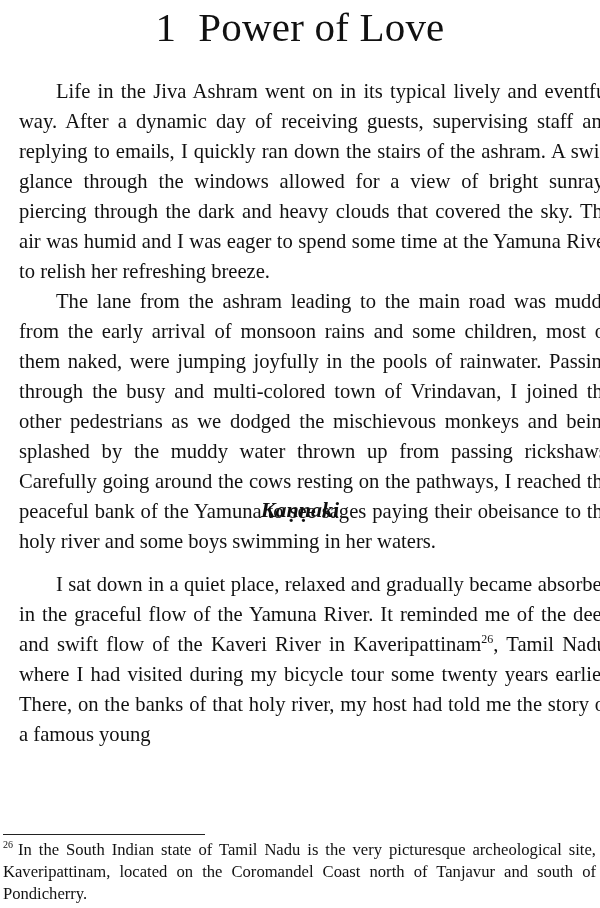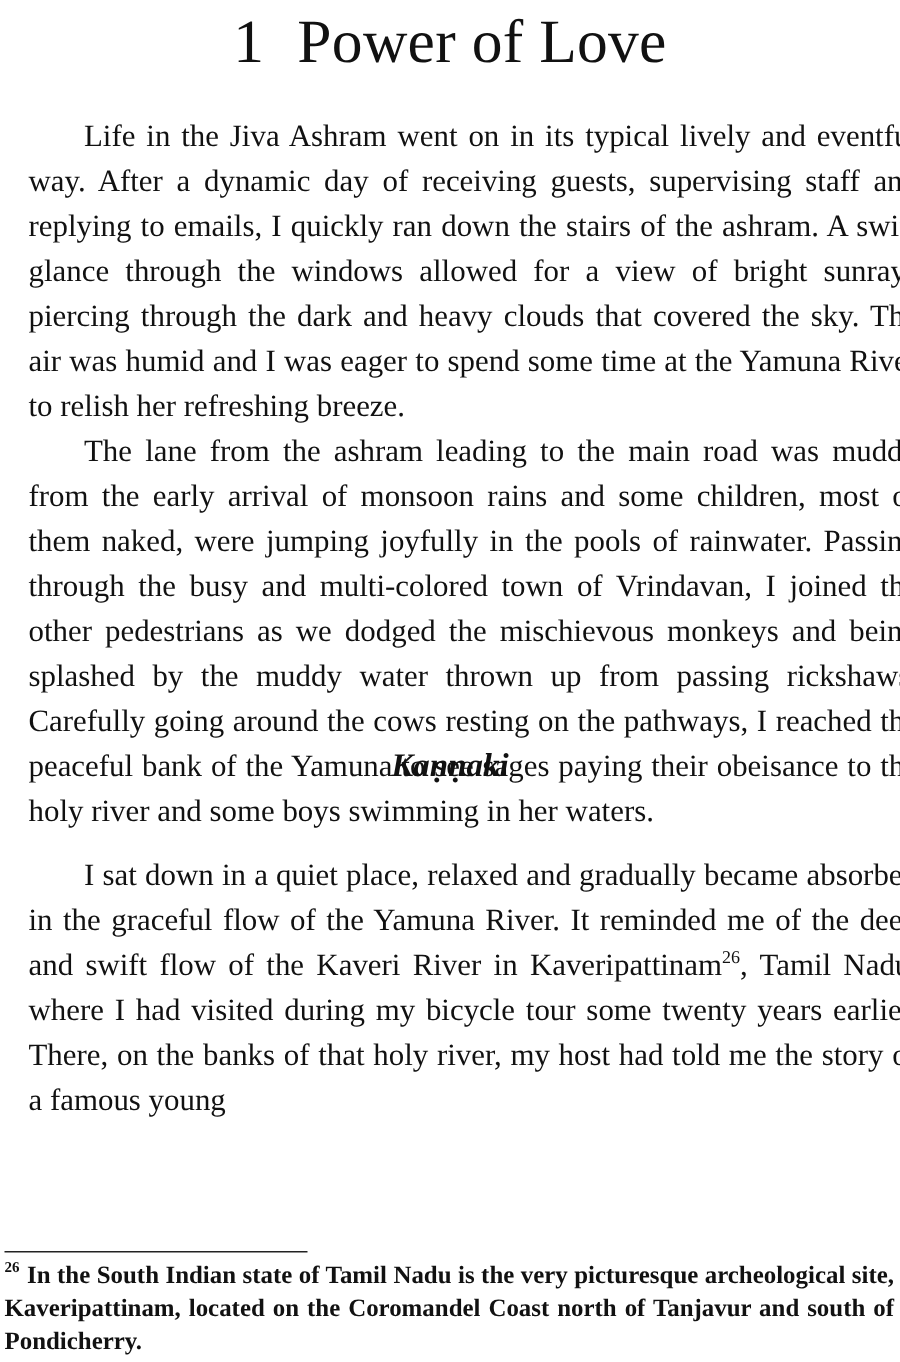--- a/index.html
+++ b/index.html
@@ -83,21 +83,20 @@
     .footnote {
       position: absolute;
       top: 839px;
       left: 3px;
       width: 593px;
       font-size: 16.6px;
       line-height: 22px;
       text-align: justify;
       text-align-last: left;
       margin: 0;
-      font-weight: bold;
     }
     .footnote .fn-mark {
       font-size: 10px;
       vertical-align: super;
       line-height: 0;
       margin-right: 5px;
     }
   </style>
 </head>
 <body>

